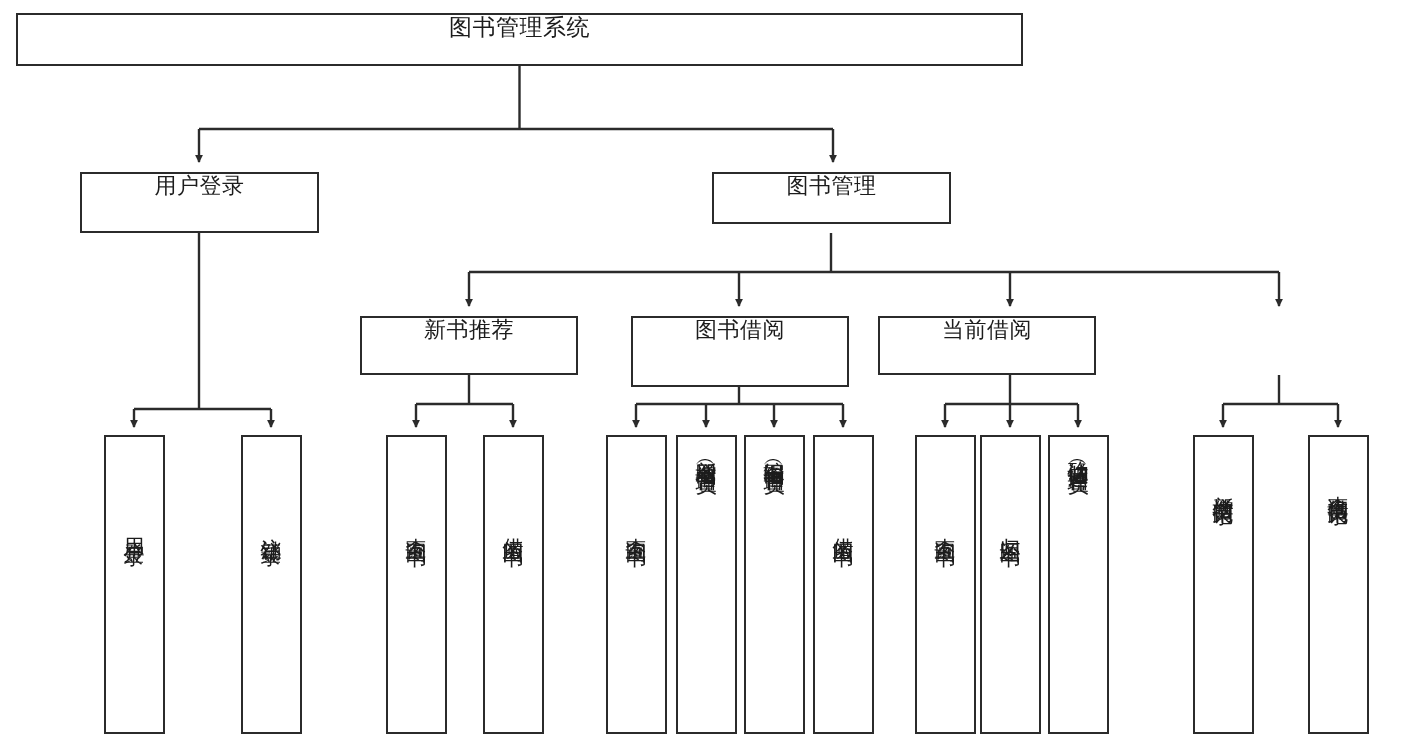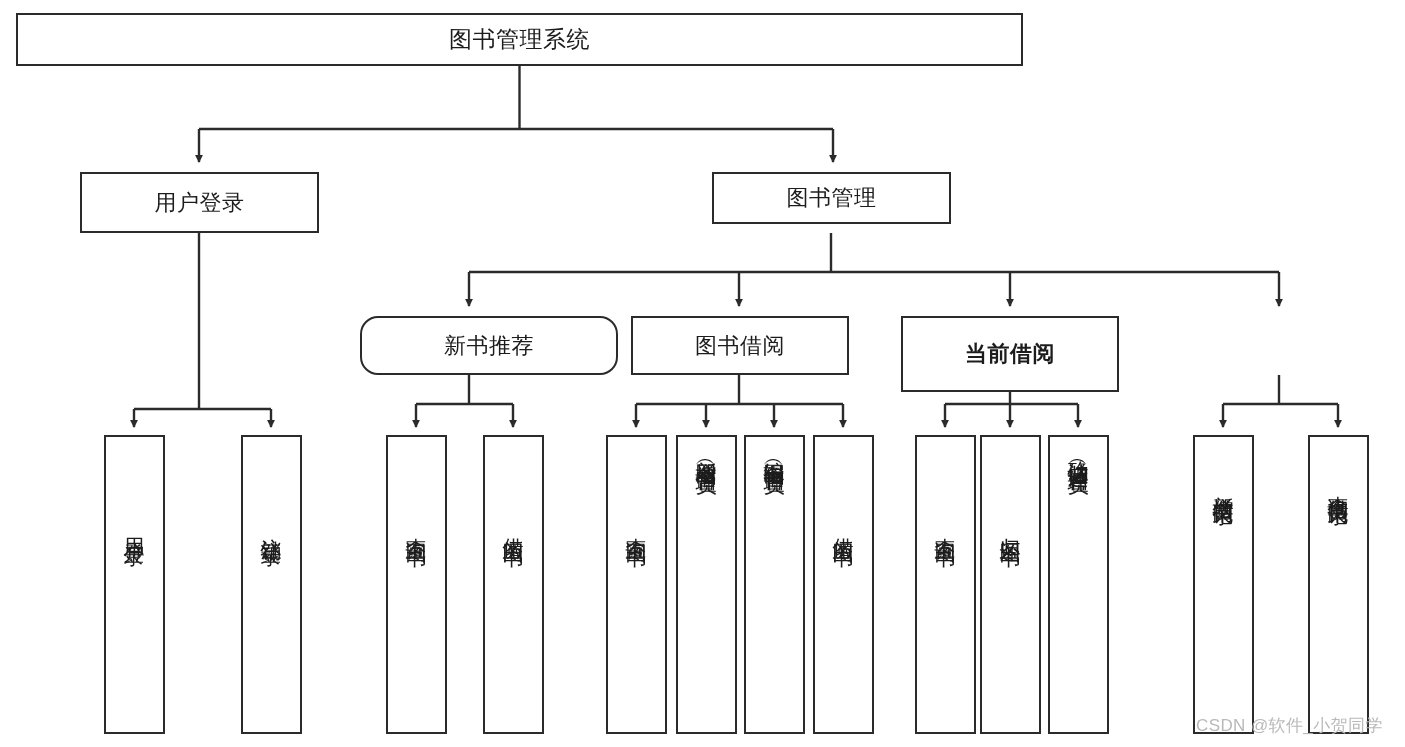--- a/index.html
+++ b/index.html
@@ -25,21 +25,20 @@
     width: 1405px;
     height: 747px;
     pointer-events: none;
   }
   .node {
     position: absolute;
     box-sizing: border-box;
     border: 2.2px solid #2b2b2b;
     background: #ffffff;
     display: flex;
-    align-items: center;
     justify-content: center;
     color: #1c1c1c;
     z-index: 2;
   }
   .node-label {
     display: block;
     text-align: center;
     line-height: 1.06;
     letter-spacing: 0.5px;
     white-space: nowrap;
@@ -137,27 +136,27 @@
     <span class="node-label">图书管理系统</span>
   </div>
 
   <div class="node h" style="left:80px; top:172px; width:239px; height:61px;">
     <span class="node-label">用户登录</span>
   </div>
   <div class="node h" style="left:712px; top:172px; width:239px; height:52px;">
     <span class="node-label">图书管理</span>
   </div>
 
-  <div class="node h" style="left:360px; top:316px; width:258px; height:59px;border-radius:18px;">
+  <div class="node h" style="left:360px; top:316px; width:218px; height:59px;">
     <span class="node-label">新书推荐</span>
   </div>
-  <div class="node h" style="left:631px; top:316px; width:218px; height:59px;">
+  <div class="node h" style="left:631px; top:316px; width:218px; height:71px;">
     <span class="node-label">图书借阅</span>
   </div>
-  <div class="node h" style="left:901px; top:316px; width:218px; height:76px;font-weight:bold;">
+  <div class="node h" style="left:878px; top:316px; width:218px; height:59px;">
     <span class="node-label">当前借阅</span>
   </div>
 
   <div class="node v" style="left:104px; top:435px; width:61px; height:299px; padding-top:84px;">
     <span class="node-label">用户登录</span>
   </div>
   <div class="node v" style="left:241px; top:435px; width:61px; height:299px; padding-top:84px;">
     <span class="node-label">注销登录</span>
   </div>
 
@@ -191,15 +190,14 @@
     <span class="node-label">确认归还（管理员）</span>
   </div>
 
   <div class="node v tall" style="left:1193px; top:435px; width:61px; height:299px; padding-top:42px;">
     <span class="node-label">新增借阅记录</span>
   </div>
   <div class="node v tall" style="left:1308px; top:435px; width:61px; height:299px; padding-top:42px;">
     <span class="node-label">查询借阅记录</span>
   </div>
 
-  <div class="watermark" style="left:1196px; top:714px;">CSDN @软件_小贺同学</div>
 
 </div>
 
 </body></html>

